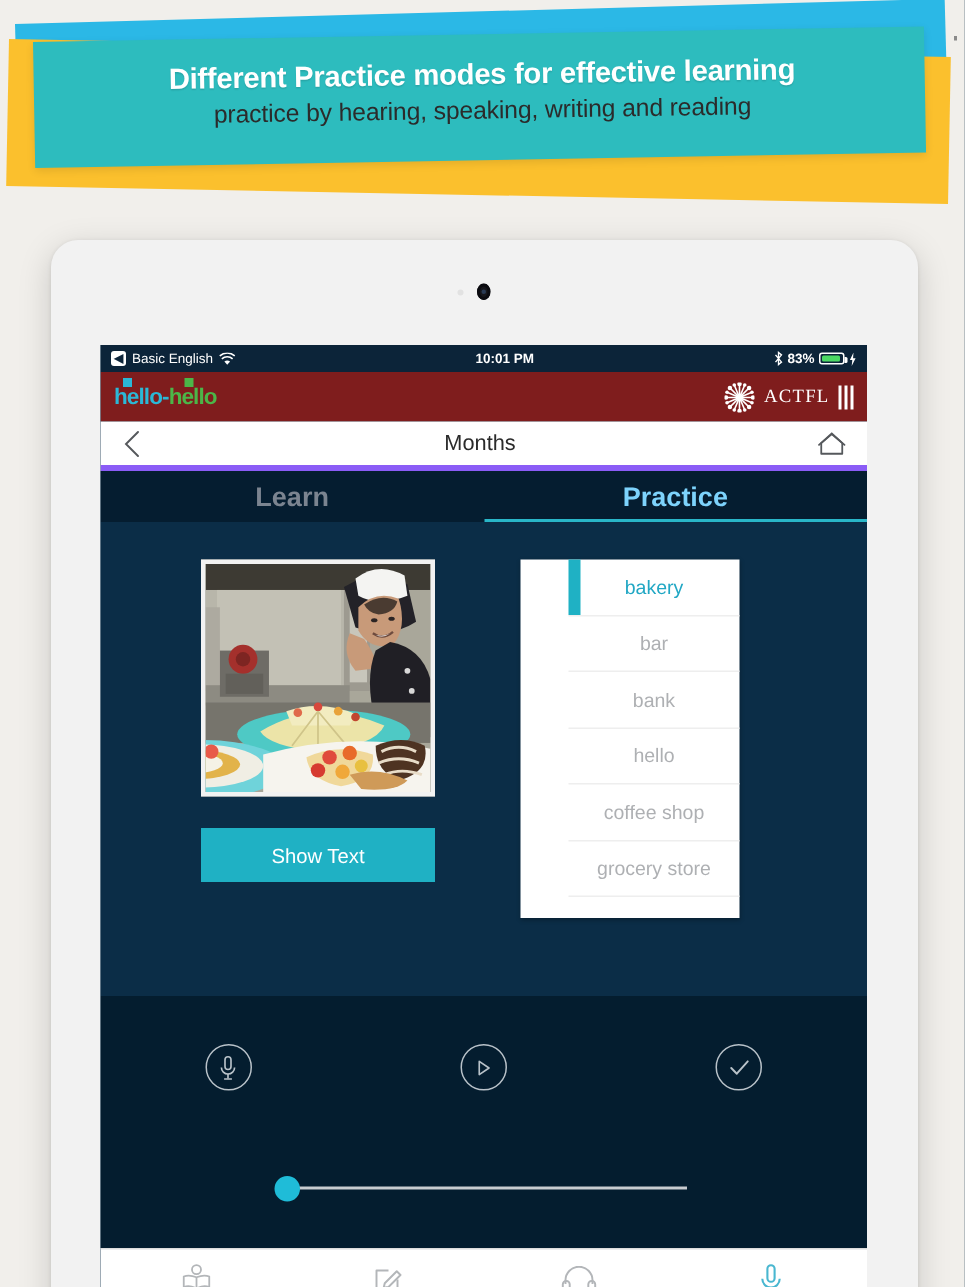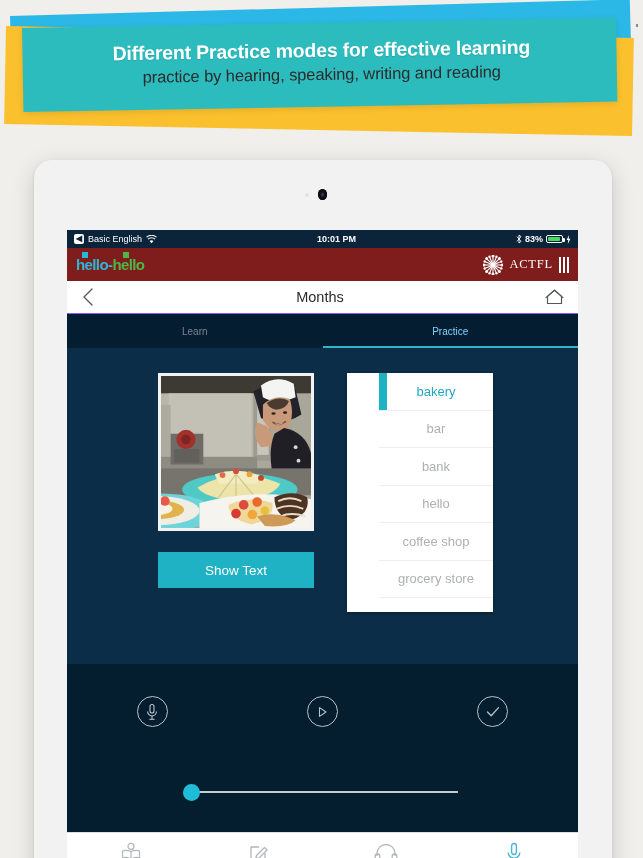--- a/index.html
+++ b/index.html
@@ -129,41 +129,41 @@
 
   .actfl { display: flex; align-items: center; gap: 6px; }
   .actfl-text { color: #ffffff; font-family: "Liberation Serif", serif; font-size: 12.5px; letter-spacing: 0.8px; }
   .actfl-bars { display: flex; gap: 2px; }
   .actfl-bars i { display: block; width: 2px; height: 16px; background: #ffffff; }
 
   
   .navbar {
     height: 33px; background: #ffffff;
     display: flex; align-items: center; justify-content: space-between;
-    padding: 0 14px; border-bottom: 1px solid #8b5cf6;
+    padding: 0 14px; border-bottom: 4px solid #8b5cf6;
   }
   .nav-title { font-size: 14.5px; color: #2b2b2b; }
   .nav-btn { display: flex; align-items: center; justify-content: center; cursor: pointer; }
 
   
   .tabs { height: 34px; background: #051d30; display: flex; }
   .tab {
     flex: 1; display: flex; align-items: center; justify-content: center;
-    font-size: 10px; color: #7b8490; position: relative; cursor: pointer;
+    font-size: 18px; color: #7b8490; position: relative; cursor: pointer; font-weight: bold;
   }
   .tab.active { color: #7dd3fc; }
   .tab.active::after {
     content: ""; position: absolute; left: 0; right: 0; bottom: 0;
     height: 2px; background: #29b6c8;
   }
 
   
   .body-area { height: 316px; background: #0b2d47; position: relative; }
 
-  .photo-col { position: absolute; left: 67px; top: 25px; width: 156px; margin-left: 24px; }
+  .photo-col { position: absolute; left: 67px; top: 25px; width: 156px; }
   .photo {
     width: 156px; height: 158px;
     border: 3px solid #f2f2f2;
     background: #9a9a90; position: relative; overflow: hidden;
   }
   .photo svg { display: block; width: 100%; height: 100%; }
 
   .show-text-btn {
     margin-top: 21px; width: 156px; height: 36px;
     background: #1fb1c4; color: #ffffff;

